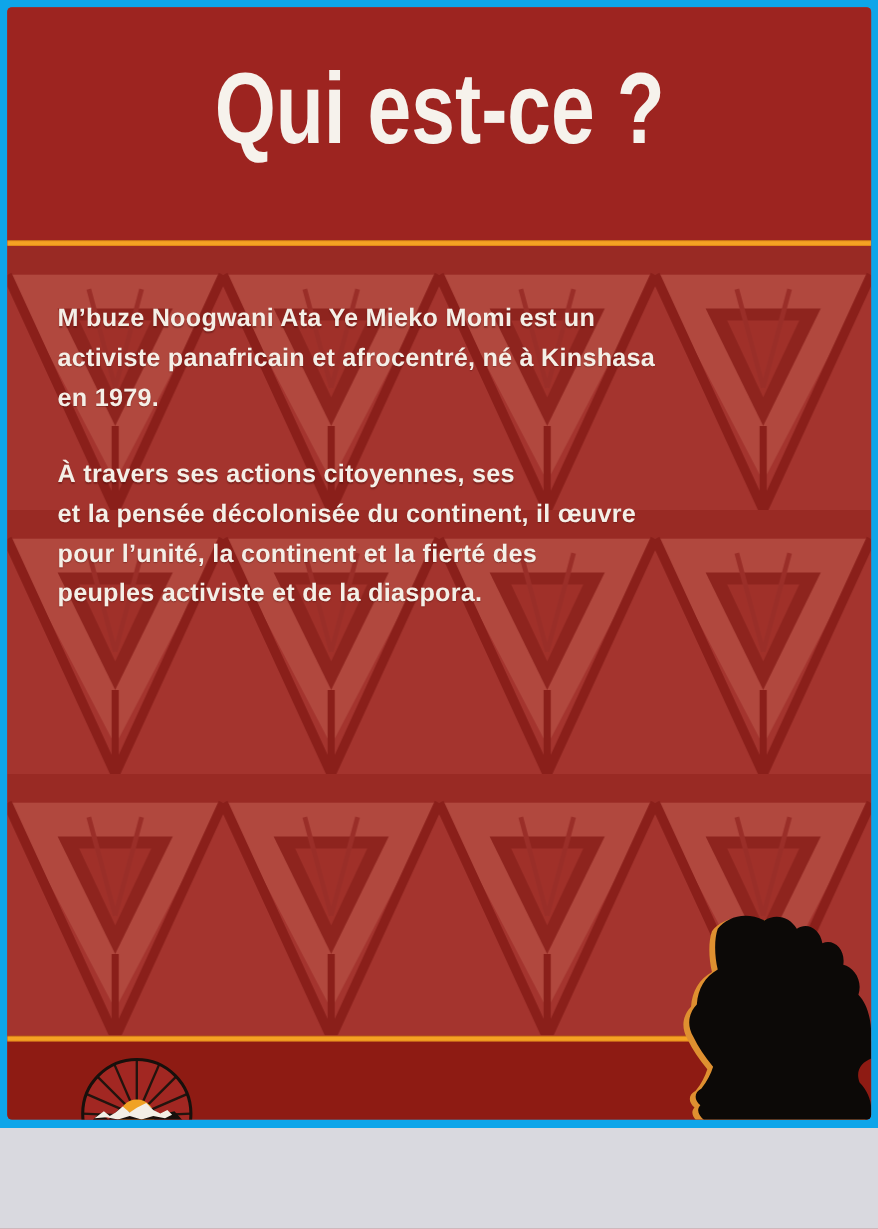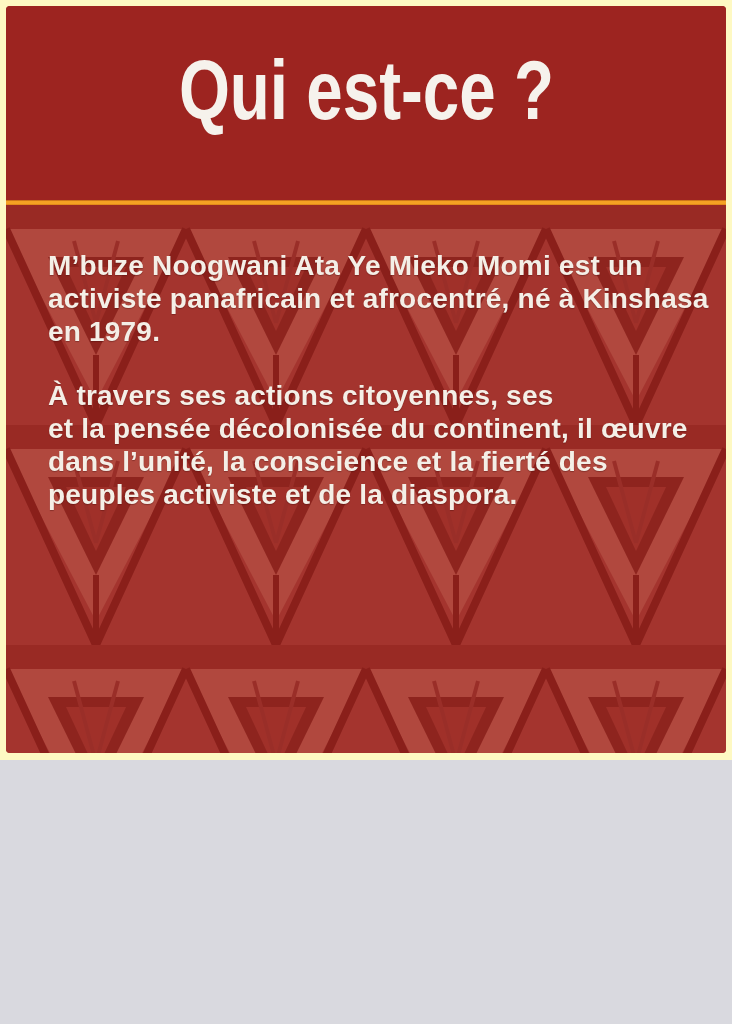--- a/index.html
+++ b/index.html
@@ -1,19 +1,19 @@
 <!DOCTYPE html>
 <html><head>
 <meta charset="utf-8">
 <style>
   html,body{margin:0;padding:0;background:#d9d9df;}
   .poster{
     position:relative;
-    width:732px;height:760px;
-    background:#fef9c3;
+    width:732px;height:940px;
+    background:#0ea5e9;
     overflow:hidden;
     font-family:"Liberation Sans", sans-serif;
   }
   .sheet{
     position:absolute;
     left:6px;top:6px;right:6px;bottom:7px;
     overflow:hidden;
     border-radius:4px;
     background:#a4342e;
   }
@@ -52,21 +52,21 @@
     transform-origin:center;
     white-space:nowrap;
     margin-top:-26px;
   }
   
   .body-text{
     position:absolute;left:42px;top:243px;width:648px;
     z-index:4;
     color:#f4efe7;
     font-weight:bold;
-    font-size:28px;
+    font-size:21px;
     text-shadow:0 1px 1px rgba(60,10,8,.35);
   }
   .body-text .para{margin:0 0 31px 0;}
   .body-text .line{
     line-height:33px;
     white-space:nowrap;
     letter-spacing:.2px;
   }
   
   .logo{
@@ -118,21 +118,21 @@
 
     <div class="body-text">
       <div class="para">
         <div class="line">M’buze Noogwani Ata Ye Mieko Momi est un</div>
         <div class="line">activiste panafricain et afrocentré, né à Kinshasa</div>
         <div class="line">en 1979.</div>
       </div>
       <div class="para">
         <div class="line">À travers ses actions citoyennes, ses</div>
         <div class="line">et la pensée décolonisée du continent, il œuvre</div>
-        <div class="line">dans l’unité, la conscience et la fierté des</div>
+        <div class="line">pour l’unité, la continent et la fierté des</div>
         <div class="line">peuples activiste et de la diaspora.</div>
       </div>
     </div>
 
     <div class="logo">
       <svg viewBox="0 0 100 100" xmlns="http://www.w3.org/2000/svg">
         <defs>
           <clipPath id="logoclip">
               <circle cx="50" cy="50" r="46"></circle>
             </clipPath>

